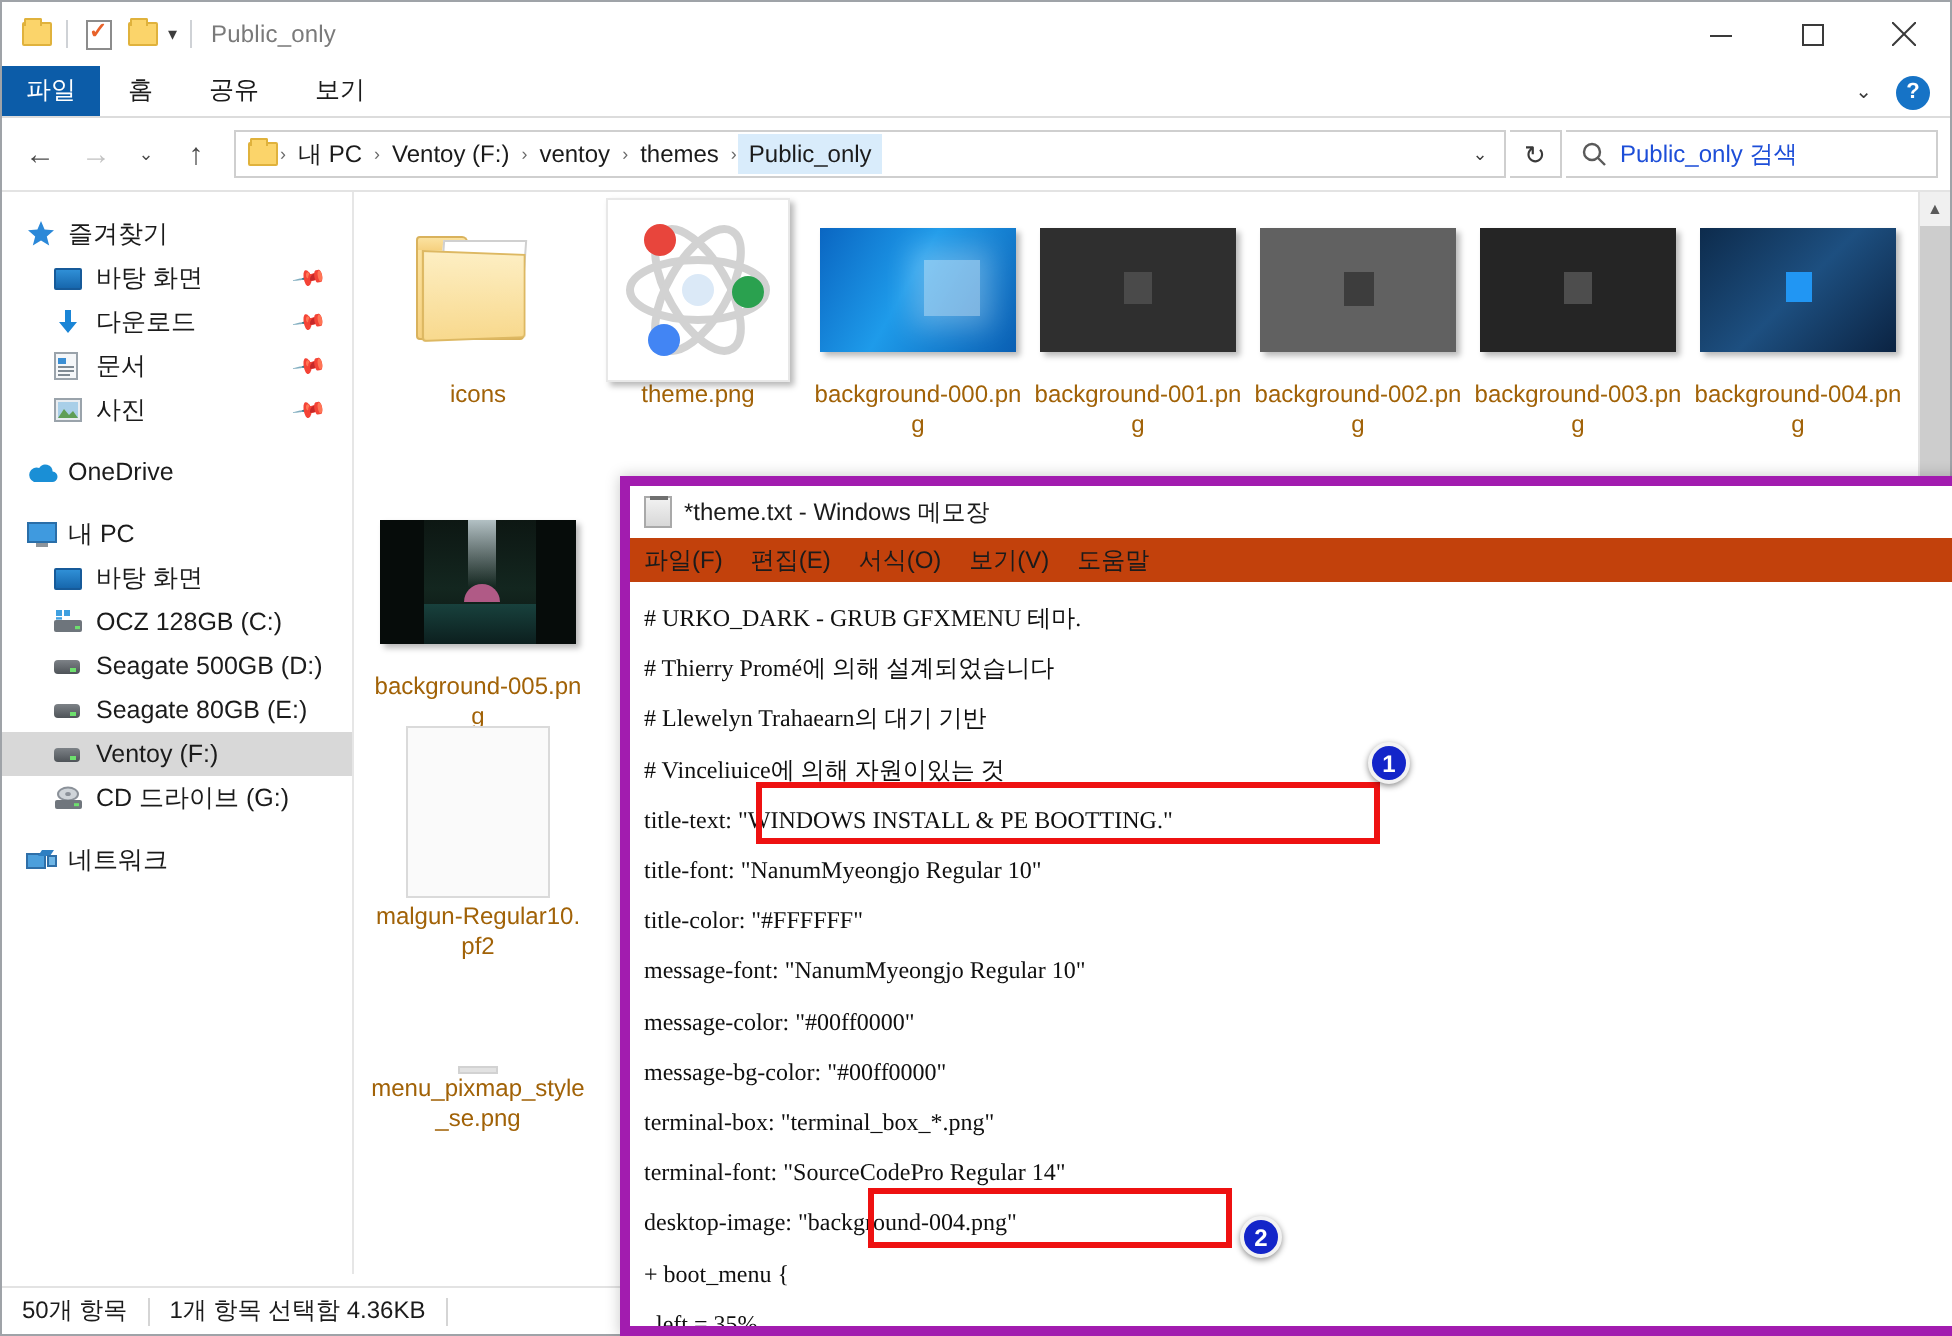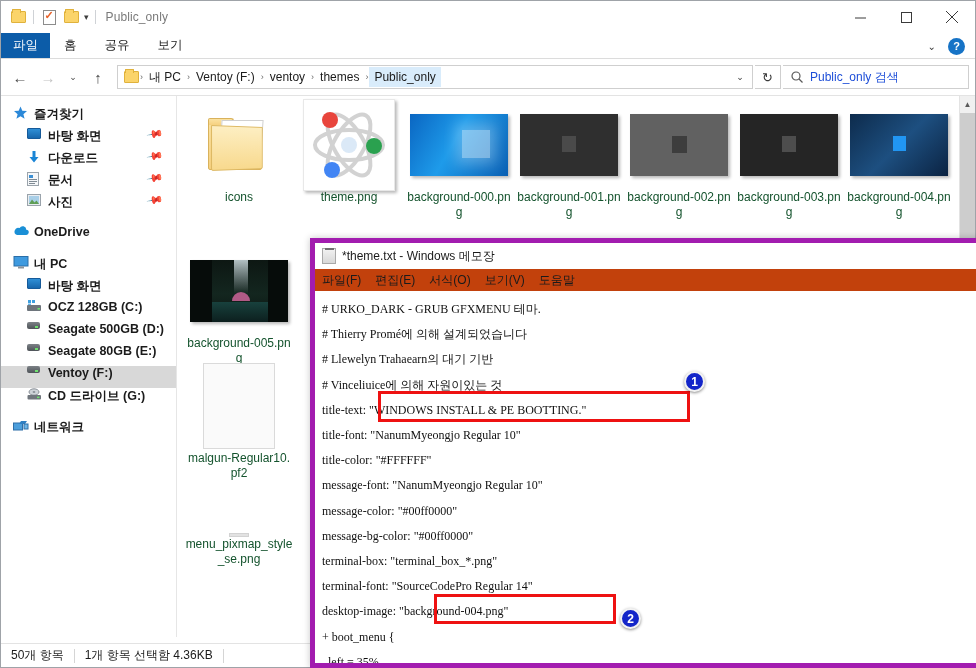--- a/index.html
+++ b/index.html
@@ -88,41 +88,41 @@
   }
   .search-ph { font-size:12px; color:#1d4ed8; }
 
   
   .content { display:flex; height:542px; border-top:1px solid #e3e3e3; }
   .sidebar {
     width:176px; background:#fff; border-right:1px solid #e6e6e6;
     padding-top:10px; overflow:hidden; flex:none;
   }
   .sb-item {
-    height:22px; display:flex; align-items:flex-start; font-size:12.5px; color:#1b1b1b;
-    padding-left:12px; position:relative;font-weight:bold;
+    height:22px; display:flex; align-items:center; font-size:12.5px; color:#1b1b1b;
+    padding-left:12px; position:relative;
   }
   .sb-item.indent { padding-left:26px; }
   .sb-item.sel { background:#d8d8d8; }
   .sb-gap { height:9px; }
   .sb-ico { width:18px; display:flex; align-items:center; justify-content:flex-start; flex:none; }
   .sb-label { margin-left:3px; white-space:nowrap; }
   .pin { position:absolute; right:14px; font-size:11px; color:#9a9a9a; transform:rotate(35deg); }
 
   
   .ic-monitor { width:14px;height:11px;background:linear-gradient(#2f8fd6,#1767ad);border:1px solid #165a99;border-radius:1px; }
   .ic-disk-small { width:13px;height:7px;background:linear-gradient(#7d8287,#4e5358);border-radius:2px;position:relative;}
   .ic-disk-small:after{content:"";position:absolute;right:2px;bottom:1px;width:3px;height:2px;background:#6ee06e;}
 
   
   .filepane { flex:1; position:relative; background:#fff; overflow:hidden; }
   .grid { position:absolute; left:0; top:0; right:16px; bottom:0; padding:8px 0 0 8px; }
   .tile { position:absolute; width:108px; text-align:center; }
   .tile .thumb { height:90px; display:flex; align-items:center; justify-content:center; }
-  .tile .lbl { font-size:12px; color:#14532d; line-height:15px; word-break:break-all; }
+  .tile .lbl { font-size:12px; color:#a16207; line-height:15px; word-break:break-all; }
 
   .thumb-img { box-shadow:2px 2px 3px rgba(0,0,0,.28); }
 
   
   .folder-big { width:62px;height:54px;position:relative; }
   .folder-back { position:absolute;left:0;top:4px;width:54px;height:48px;
     background:linear-gradient(#fbe2a0,#f6d180); border:1px solid #d9b25c; border-radius:2px;}
   .folder-back:before{content:"";position:absolute;left:-1px;top:-5px;width:24px;height:6px;
     background:linear-gradient(#fbe2a0,#f6d180);border:1px solid #d9b25c;border-bottom:none;border-radius:2px 3px 0 0;}
   .folder-pages{position:absolute;left:12px;top:2px;width:42px;height:46px;background:#fff;

